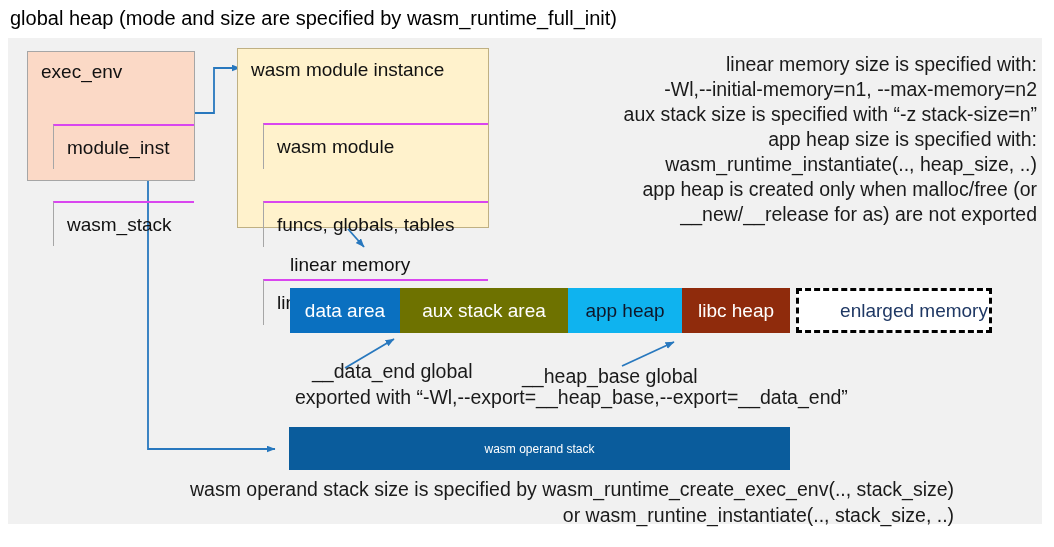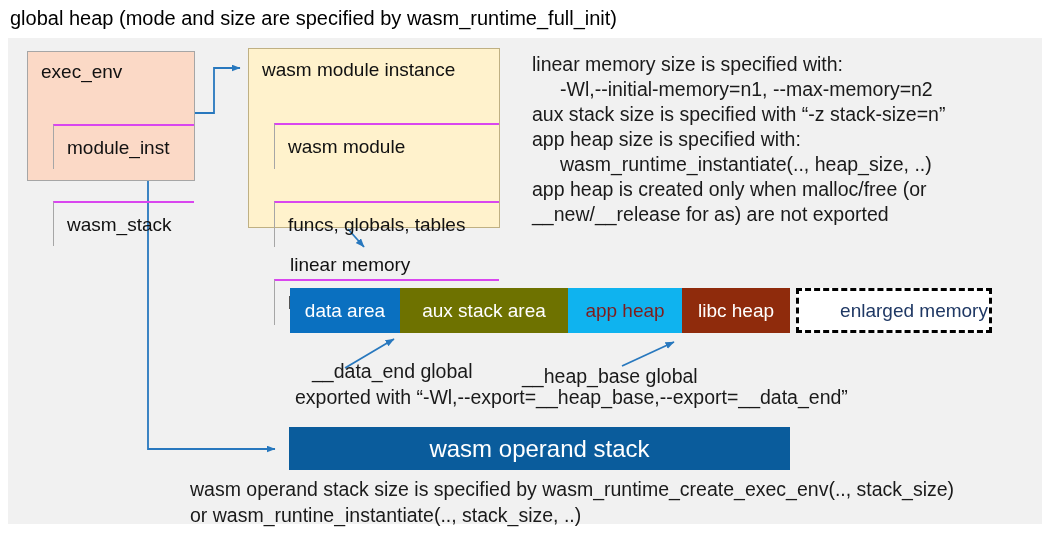--- a/index.html
+++ b/index.html
@@ -1,33 +1,33 @@
 <!DOCTYPE html>
 <html><head>
 <meta charset="utf-8">
 <style>
   html,body{margin:0;padding:0;background:#ffffff;}
   .page{
     position:relative;width:1054px;height:547px;background:#ffffff;overflow:hidden;
     font-family:"Liberation Sans","DejaVu Sans",sans-serif;color:#111111;
   }
   .title{position:absolute;left:10px;top:5px;font-size:20px;line-height:26px;color:#000;}
-  .panel{position:absolute;left:8px;top:38px;width:1034px;height:486px;}
+  .panel{position:absolute;left:8px;top:38px;width:1034px;height:486px;text-align:right;}
   .arrows{position:absolute;left:0;top:0;width:1034px;height:499px;pointer-events:none;}
 
   
   .struct-box{position:absolute;border:1px solid #a6a6a6;box-sizing:border-box;}
   .struct-header{font-size:19px;padding-left:13px;display:flex;align-items:center;}
   .struct-rows{margin-left:25px;}
   .struct-row{border-left:1px solid #a6a6a6;border-top:2px solid #d946ef;
     font-size:19px;padding-left:13px;display:flex;align-items:center;box-sizing:border-box;margin-top:32px;}
   .exec-env{left:19px;top:13px;width:168px;height:130px;}
   .exec-env .struct-header{height:40px;}
   .exec-env .struct-row{height:45px;}
-  .module-instance{left:240px;top:10px;width:252px;height:180px;}
+  .module-instance{left:229px;top:10px;width:252px;height:180px;}
   .module-instance .struct-header{height:42px;}
   .module-instance .struct-row{height:46px;}
 
   
   .notes-right{position:absolute;left:524px;top:14px;width:505px;font-size:19.5px;line-height:25px;color:#1a1a1a;}
   .note-line.indent{padding-left:28px;}
 
   
   .lm-label{position:absolute;left:282px;top:216px;font-size:19px;}
   .memory-bar{position:absolute;left:282px;top:250px;height:45px;display:flex;align-items:stretch;}
@@ -38,21 +38,21 @@
   .seg-libc{width:108px;}
   .seg-enlarged{width:196px;margin-left:6px;border:3px dashed #000000;}
 
   .ann{position:absolute;font-size:19.5px;color:#1a1a1a;white-space:nowrap;}
   .data-end-label{left:304px;top:322px;}
   .heap-base-label{left:514px;top:327px;}
   .export-note{left:287px;top:348px;}
 
   
   .operand-bar{position:absolute;left:281px;top:389px;width:501px;height:43px;
-    display:flex;align-items:center;justify-content:center;font-size:24px;color:#ffffff;}
+    display:flex;align-items:center;justify-content:center;font-size:12px;color:#ffffff;}
   .operand-note{position:absolute;left:182px;top:438px;font-size:19.5px;line-height:26px;color:#1a1a1a;white-space:nowrap;}
 </style>
 </head>
 <body>
 
 <div class="page">
 
   <div class="title">global heap (mode and size are specified by wasm_runtime_full_init)</div>
 
   <div class="panel" style="background-color: rgb(241, 241, 241);">
@@ -94,21 +94,21 @@
       <div class="note-line">app heap size is specified with:</div>
       <div class="note-line indent">wasm_runtime_instantiate(.., heap_size, ..)</div>
       <div class="note-line">app heap is created only when malloc/free (or</div>
       <div class="note-line">__new/__release for as) are not exported</div>
     </div>
 
     <div class="lm-label">linear memory</div>
     <div class="memory-bar">
       <div class="mem-segment seg-data" style="background-color: rgb(10, 112, 192); color: rgb(255, 255, 255);">data area</div>
       <div class="mem-segment seg-aux" style="background-color: rgb(110, 114, 0); color: rgb(255, 255, 255);">aux stack area</div>
-      <div class="mem-segment seg-appheap" style="background-color: rgb(15, 179, 239); color: #7f1d1d;">app heap</div>
+      <div class="mem-segment seg-appheap" style="background-color: rgb(15, 179, 239); color: #0f172a;">app heap</div>
       <div class="mem-segment seg-libc" style="background-color: rgb(143, 43, 12); color: rgb(255, 255, 255);">libc heap</div>
       <div class="mem-segment seg-enlarged" style="background-color: rgb(255, 255, 255); color: rgb(31, 56, 100); border-color: rgb(0, 0, 0); padding-left: 40px;">enlarged memory</div>
     </div>
 
     <div class="ann data-end-label">__data_end global</div>
     <div class="ann export-note">exported with “-Wl,--export=__heap_base,--export=__data_end”</div>
     <div class="ann heap-base-label">__heap_base global</div>
 
     <div class="operand-bar" style="background-color: rgb(10, 92, 156);">wasm operand stack</div>
     <div class="operand-note">

